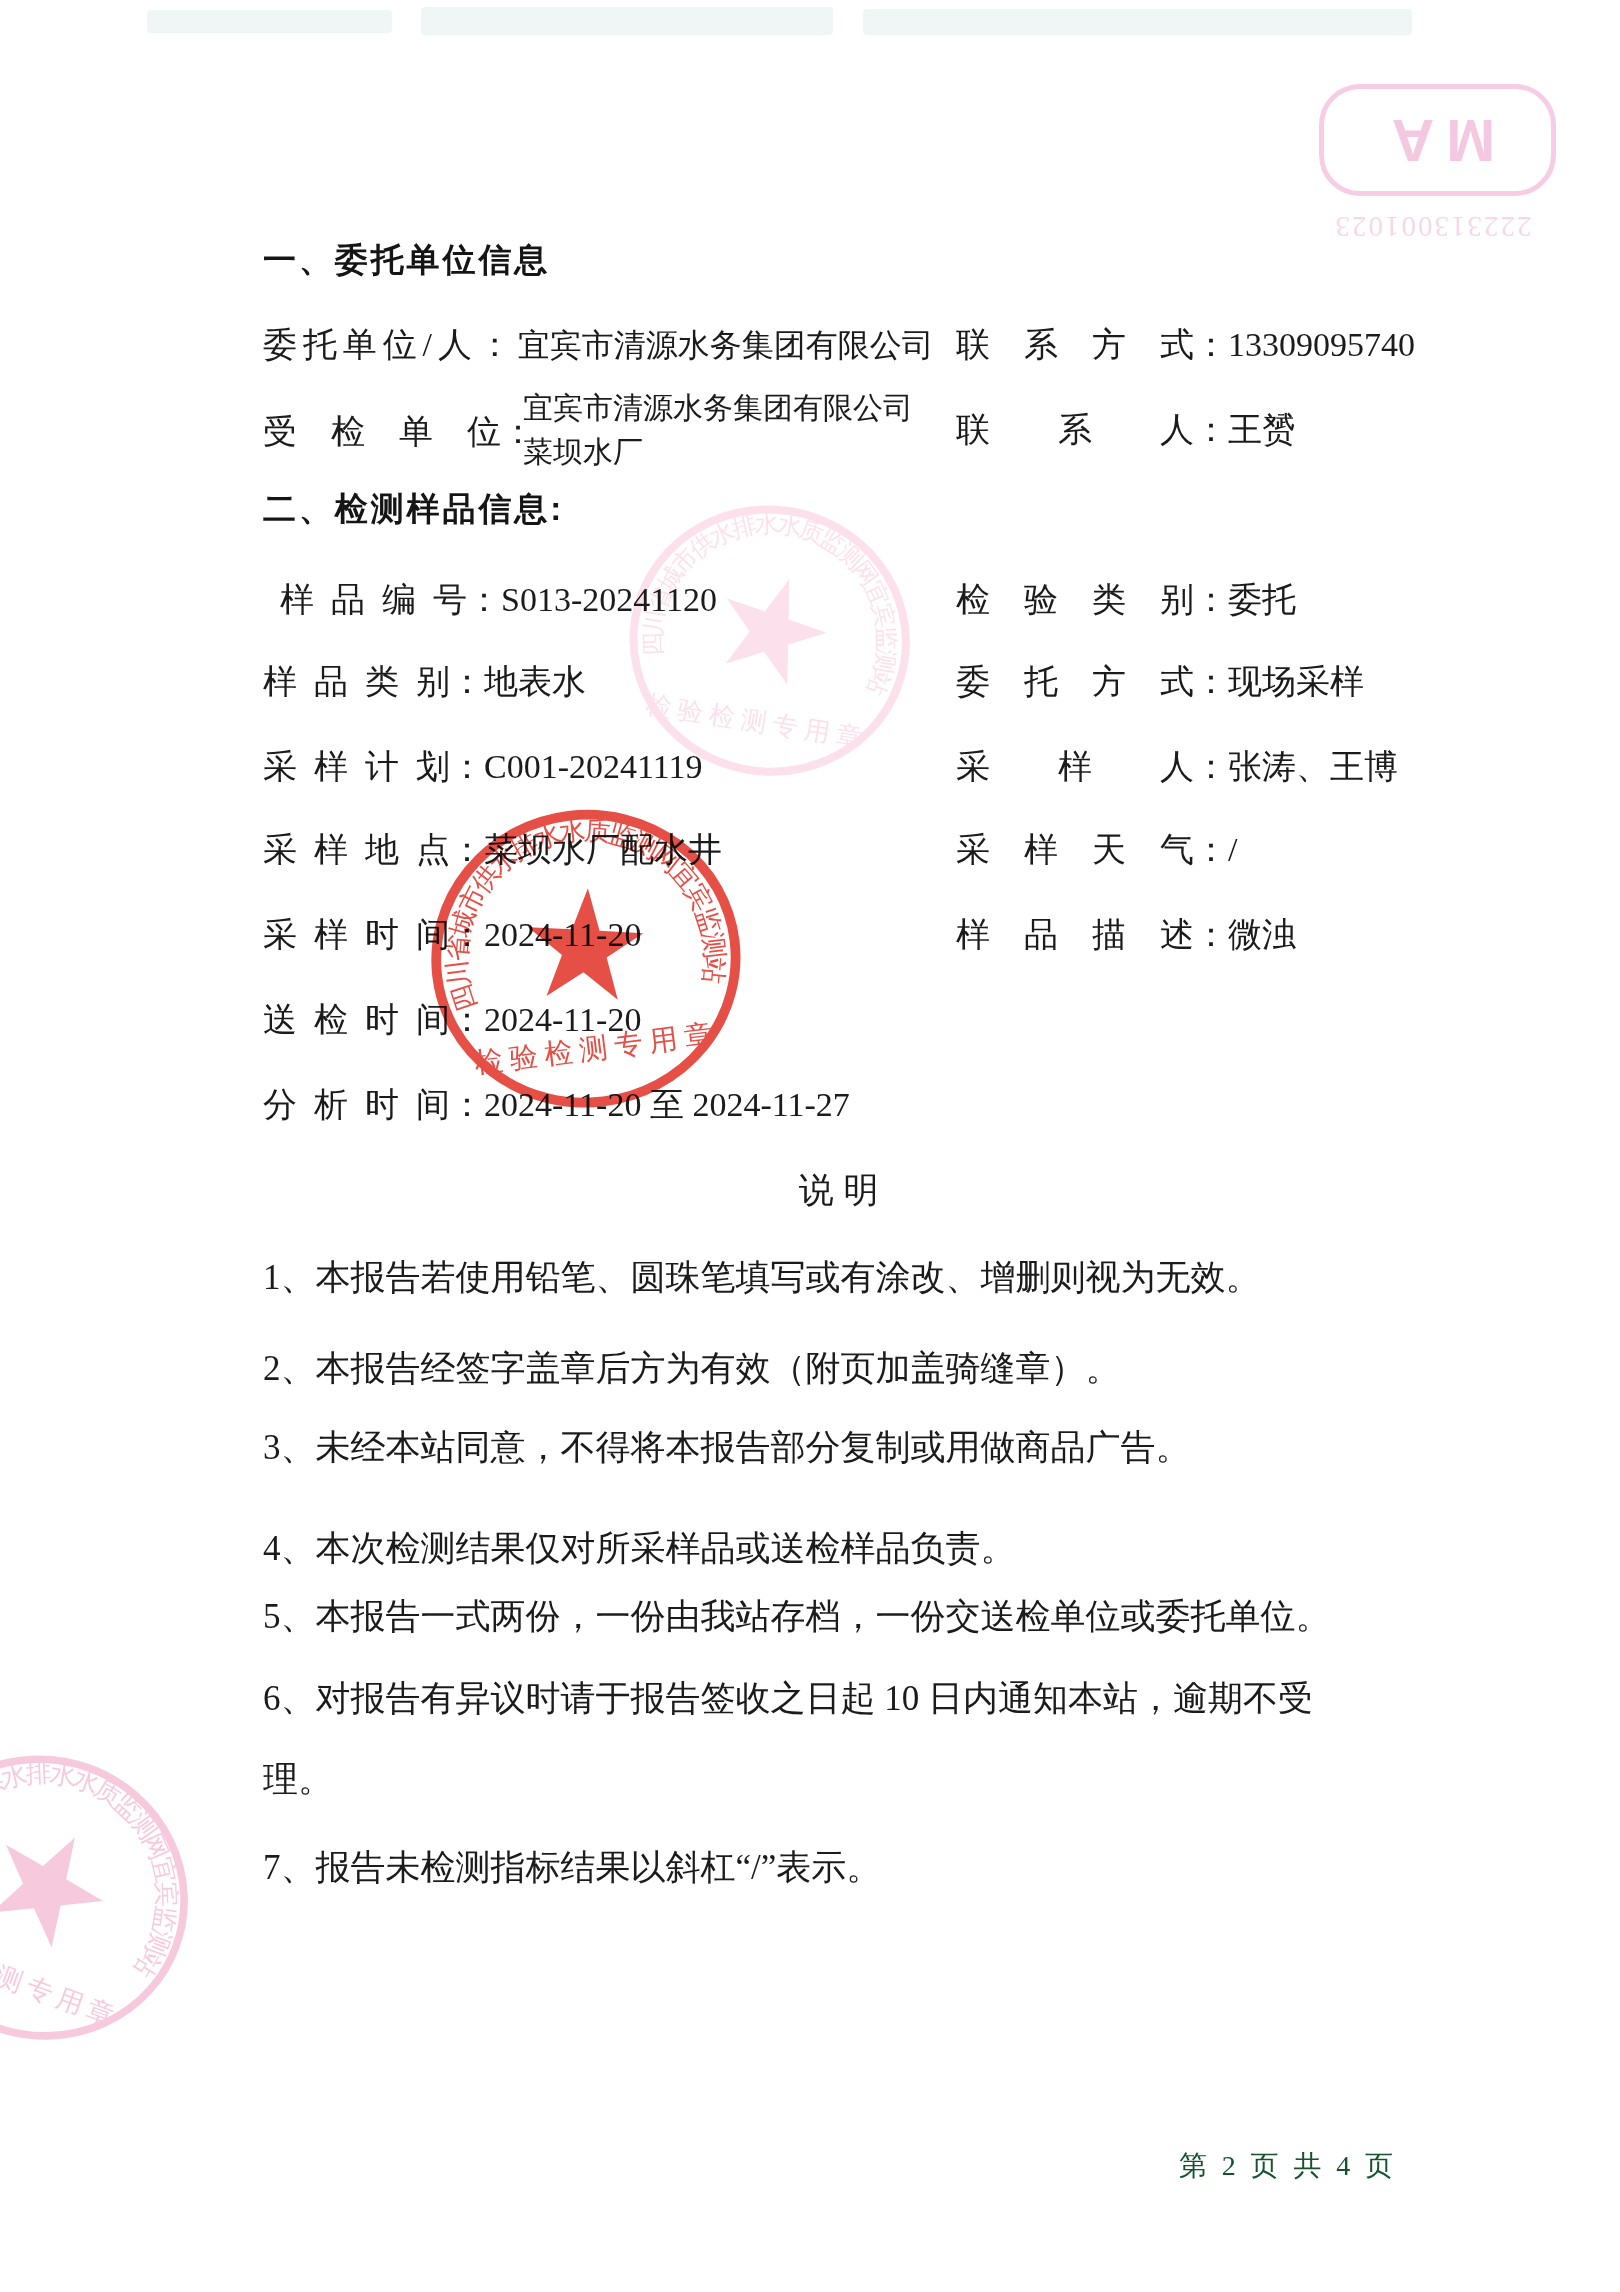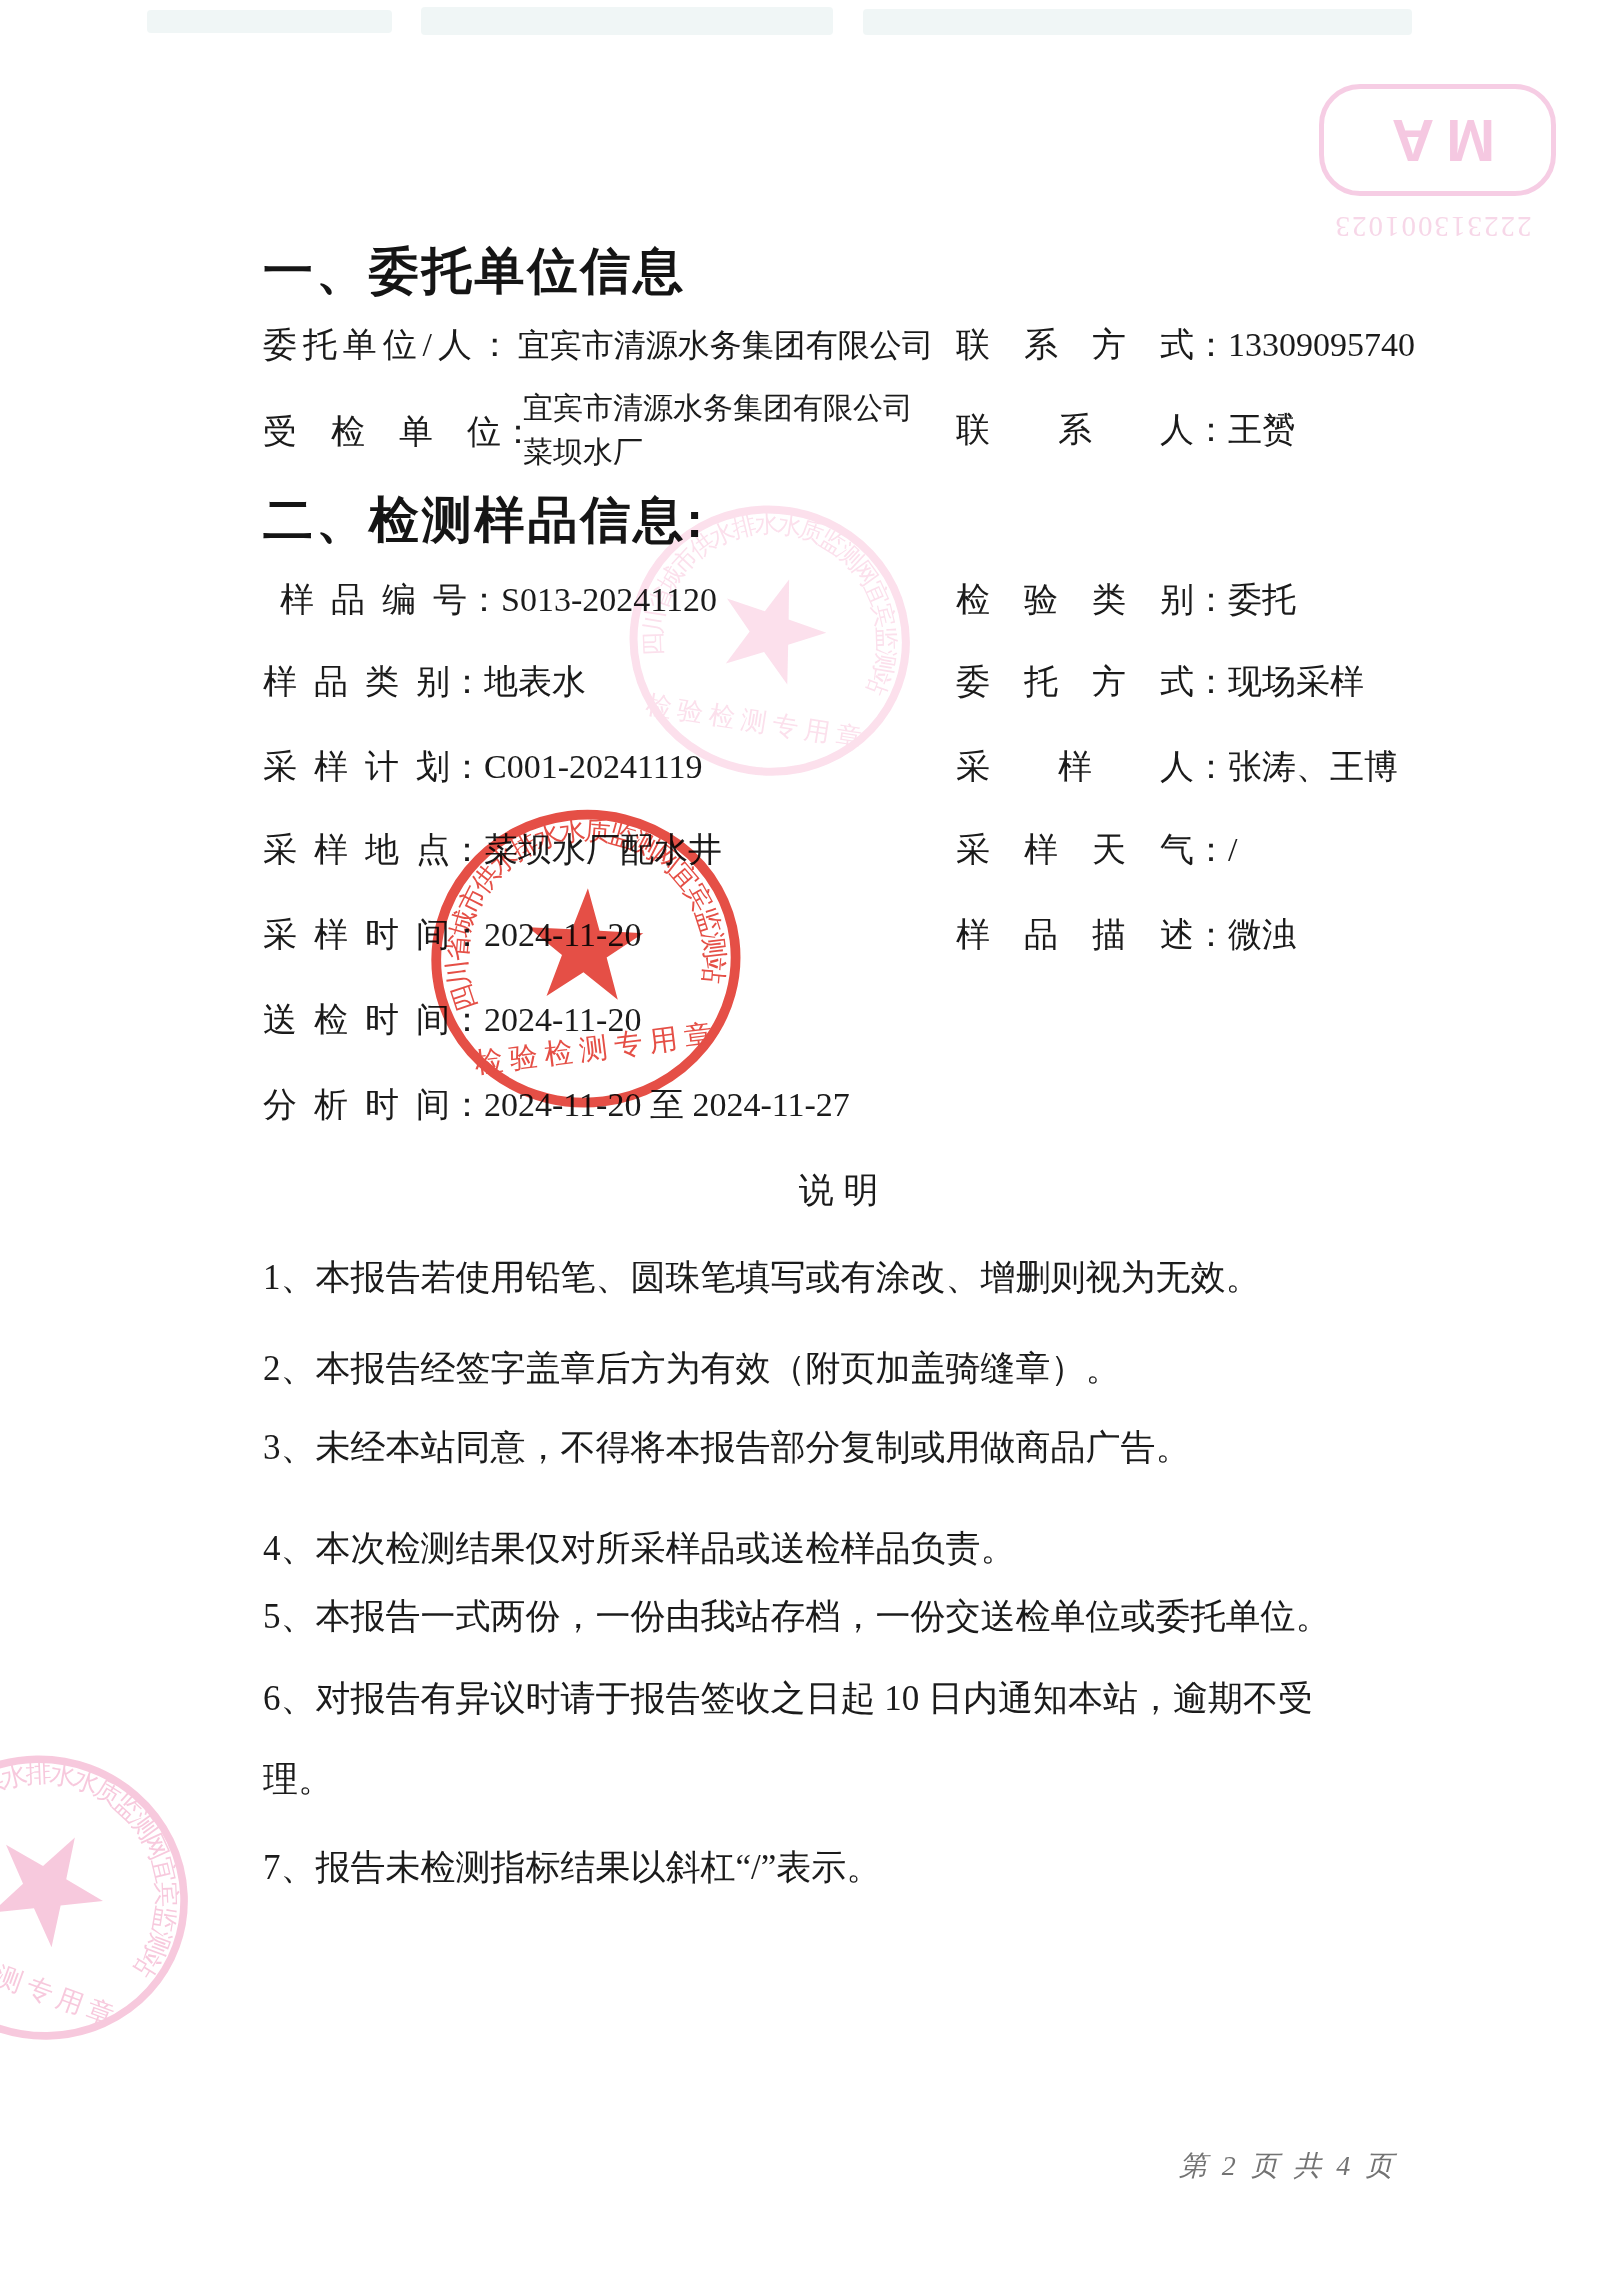--- a/index.html
+++ b/index.html
@@ -4,27 +4,27 @@
 <style>
   html,body{margin:0;padding:0;background:#e9e9e9;}
   .page{
     position:relative;width:1620px;height:2293px;margin:0 auto;
     background:#ffffff;color:#1b1b1b;overflow:hidden;
     font-family:"Liberation Serif","DejaVu Serif",serif;
   }
   .abs{position:absolute;white-space:nowrap;}
   .heading{
     font-family:"Liberation Sans","DejaVu Sans",sans-serif;
-    font-weight:700;font-size:50px;letter-spacing:2.9px;color:#151515;
+    font-weight:700;font-size:33px;letter-spacing:2.9px;color:#151515;
   }
   .body-text{font-size:34px;line-height:43px;}
   .small-val{font-size:30px;line-height:43px;}
   .label-tight{letter-spacing:5.9px;}
   .note-line{font-size:35px;line-height:45px;}
-  .footer-text{font-size:28px;word-spacing:7.8px;color:#737373;font-style:italic;}
+  .footer-text{font-size:28px;word-spacing:7.8px;color:#14532d;}
   .center-band{position:absolute;left:263px;width:1161px;text-align:center;}
   
   .seal{position:absolute;mix-blend-mode:multiply;pointer-events:none;}
   .seal-main{left:420px;top:802px;transform:rotate(-7deg);opacity:.9;}
   .seal-ghost{left:617px;top:498px;width:304px;height:294px;transform:rotate(9deg);opacity:.22;}
   .seal-corner{left:-121px;top:1745px;transform:rotate(20deg);opacity:.45;}
   .cma{
     position:absolute;left:1319px;top:84px;width:227px;height:102px;
     border:5.9px solid rgba(238,164,205,.55);border-radius:41px;
     transform:rotate(180deg);display:flex;align-items:center;justify-content:center;

